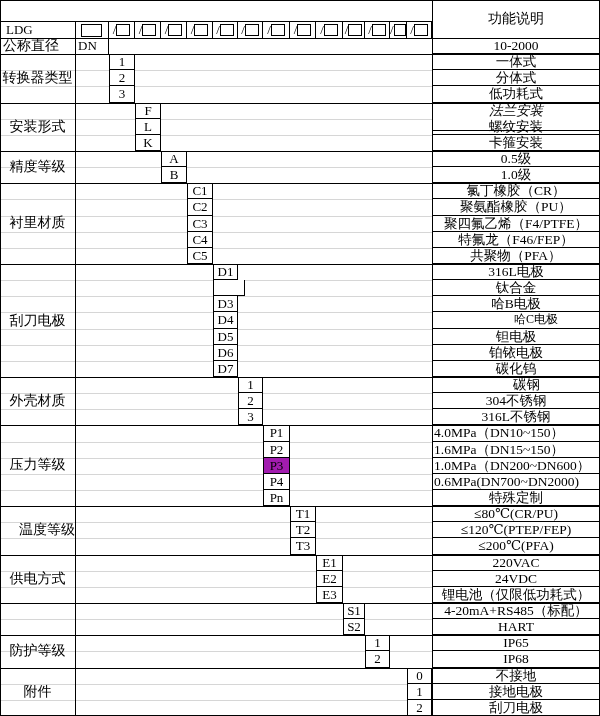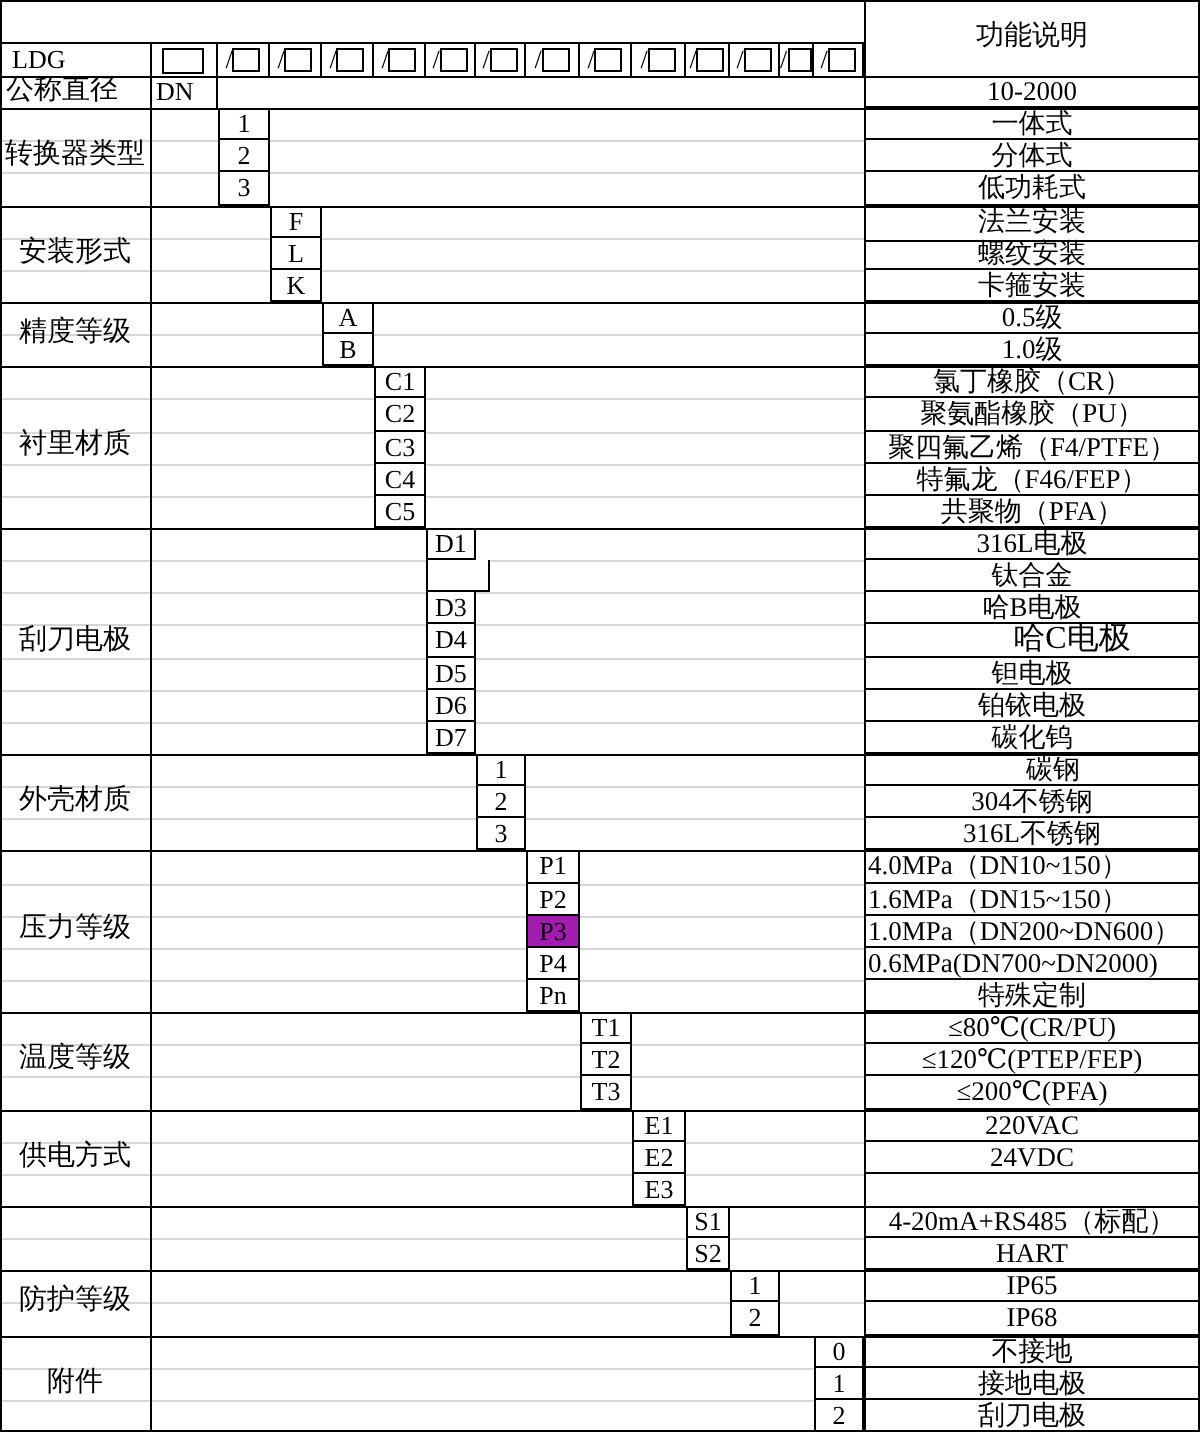--- a/index.html
+++ b/index.html
@@ -110,21 +110,21 @@
     <div class="abs cell center" style="left: 0px; top: 54.1429px; width: 75px; height: 48.4286px; line-height: 48.4286px; font-size: 14px;">转换器类型</div>
     <div class="abs cell center" style="left: 109px; top: 54.1429px; width: 26px; height: 16.1429px; line-height: 15.1429px; background: rgb(255, 255, 255); border-left: 1px solid rgb(0, 0, 0); border-right: 1px solid rgb(0, 0, 0); border-bottom: 1px solid rgb(0, 0, 0); font-size: 13px;">1</div>
     <div class="abs cell center" style="left: 432px; top: 54.1429px; width: 168px; height: 16.1429px; line-height: 15.1429px; border-bottom: 1px solid rgb(0, 0, 0); font-size: 13.5px;">一体式</div>
     <div class="abs cell center" style="left: 109px; top: 70.2857px; width: 26px; height: 16.1429px; line-height: 15.1429px; background: rgb(255, 255, 255); border-left: 1px solid rgb(0, 0, 0); border-right: 1px solid rgb(0, 0, 0); border-bottom: 1px solid rgb(0, 0, 0); font-size: 13px;">2</div>
     <div class="abs cell center" style="left: 432px; top: 70.2857px; width: 168px; height: 16.1429px; line-height: 15.1429px; border-bottom: 1px solid rgb(0, 0, 0); font-size: 13.5px;">分体式</div>
     <div class="abs cell center" style="left: 109px; top: 86.4286px; width: 26px; height: 16.1429px; line-height: 15.1429px; background: rgb(255, 255, 255); border-left: 1px solid rgb(0, 0, 0); border-right: 1px solid rgb(0, 0, 0); border-bottom: 1px solid rgb(0, 0, 0); font-size: 13px;">3</div>
     <div class="abs cell center" style="left: 432px; top: 86.4286px; width: 168px; height: 16.1429px; line-height: 15.1429px; border-bottom: 1px solid rgb(0, 0, 0); font-size: 13.5px;">低功耗式</div>
     <div class="abs " style="left: 0px; top: 54.1429px; width: 600px; height: 1px; background: rgb(0, 0, 0);"></div>
     <div class="abs cell center" style="left: 0px; top: 102.571px; width: 75px; height: 48.4286px; line-height: 48.4286px; font-size: 14px;">安装形式</div>
     <div class="abs cell center" style="left: 135px; top: 102.571px; width: 26px; height: 16.1429px; line-height: 15.1429px; background: rgb(255, 255, 255); border-left: 1px solid rgb(0, 0, 0); border-right: 1px solid rgb(0, 0, 0); border-bottom: 1px solid rgb(0, 0, 0); font-size: 13px;">F</div>
-    <div class="abs cell center" style="left: 432px; top: 102.571px; width: 168px; height: 18px; line-height: 15.1429px; border-bottom: 1px solid rgb(0, 0, 0); font-size: 13.5px;">法兰安装</div>
+    <div class="abs cell center" style="left: 432px; top: 102.571px; width: 168px; height: 28px; line-height: 15.1429px; border-bottom: 1px solid rgb(0, 0, 0); font-size: 13.5px; font-style: italic;">法兰安装</div>
     <div class="abs cell center" style="left: 135px; top: 118.714px; width: 26px; height: 16.1429px; line-height: 15.1429px; background: rgb(255, 255, 255); border-left: 1px solid rgb(0, 0, 0); border-right: 1px solid rgb(0, 0, 0); border-bottom: 1px solid rgb(0, 0, 0); font-size: 13px;">L</div>
     <div class="abs cell center" style="left: 432px; top: 118.714px; width: 168px; height: 16.1429px; line-height: 15.1429px; border-bottom: 1px solid rgb(0, 0, 0); font-size: 13.5px;">螺纹安装</div>
     <div class="abs cell center" style="left: 135px; top: 134.857px; width: 26px; height: 16.1429px; line-height: 15.1429px; background: rgb(255, 255, 255); border-left: 1px solid rgb(0, 0, 0); border-right: 1px solid rgb(0, 0, 0); border-bottom: 1px solid rgb(0, 0, 0); font-size: 13px;">K</div>
     <div class="abs cell center" style="left: 432px; top: 134.857px; width: 168px; height: 16.1429px; line-height: 15.1429px; border-bottom: 1px solid rgb(0, 0, 0); font-size: 13.5px;">卡箍安装</div>
     <div class="abs " style="left: 0px; top: 102.571px; width: 600px; height: 1px; background: rgb(0, 0, 0);"></div>
     <div class="abs cell center" style="left: 0px; top: 151px; width: 75px; height: 32.2857px; line-height: 32.2857px; font-size: 14px;">精度等级</div>
     <div class="abs cell center" style="left: 161px; top: 151px; width: 26px; height: 16.1429px; line-height: 15.1429px; background: rgb(255, 255, 255); border-left: 1px solid rgb(0, 0, 0); border-right: 1px solid rgb(0, 0, 0); border-bottom: 1px solid rgb(0, 0, 0); font-size: 13px;">A</div>
     <div class="abs cell center" style="left: 432px; top: 151px; width: 168px; height: 16.1429px; line-height: 15.1429px; border-bottom: 1px solid rgb(0, 0, 0); font-size: 13.5px;">0.5级</div>
     <div class="abs cell center" style="left: 161px; top: 167.143px; width: 26px; height: 16.1429px; line-height: 15.1429px; background: rgb(255, 255, 255); border-left: 1px solid rgb(0, 0, 0); border-right: 1px solid rgb(0, 0, 0); border-bottom: 1px solid rgb(0, 0, 0); font-size: 13px;">B</div>
     <div class="abs cell center" style="left: 432px; top: 167.143px; width: 168px; height: 16.1429px; line-height: 15.1429px; border-bottom: 1px solid rgb(0, 0, 0); font-size: 13.5px;">1.0级</div>
@@ -142,21 +142,21 @@
     <div class="abs cell center" style="left: 432px; top: 247.857px; width: 168px; height: 16.1429px; line-height: 15.1429px; border-bottom: 1px solid rgb(0, 0, 0); font-size: 13.5px;">共聚物（PFA）</div>
     <div class="abs " style="left: 0px; top: 183.286px; width: 600px; height: 1px; background: rgb(0, 0, 0);"></div>
     <div class="abs cell center" style="left: 0px; top: 264px; width: 75px; height: 113px; line-height: 113px; font-size: 14px;">刮刀电极</div>
     <div class="abs cell center" style="left: 213px; top: 264px; width: 25px; height: 16.1429px; line-height: 15.1429px; background: rgb(255, 255, 255); border-left: 1px solid rgb(0, 0, 0); border-right: 1px solid rgb(0, 0, 0); border-bottom: 1px solid rgb(0, 0, 0); font-size: 13px;">D1</div>
     <div class="abs cell center" style="left: 432px; top: 264px; width: 168px; height: 16.1429px; line-height: 15.1429px; border-bottom: 1px solid rgb(0, 0, 0); font-size: 13.5px;">316L电极</div>
     <div class="abs cell center" style="left: 213px; top: 280.143px; width: 25px; height: 16.1429px; line-height: 15.1429px; background: rgb(255, 255, 255); border-left: 1px solid rgb(0, 0, 0); border-right: 1px solid rgb(0, 0, 0); border-bottom: 1px solid rgb(0, 0, 0); font-size: 13px; padding-left: 30px;">D2</div>
     <div class="abs cell center" style="left: 432px; top: 280.143px; width: 168px; height: 16.1429px; line-height: 15.1429px; border-bottom: 1px solid rgb(0, 0, 0); font-size: 13.5px;">钛合金</div>
     <div class="abs cell center" style="left: 213px; top: 296.286px; width: 25px; height: 16.1429px; line-height: 15.1429px; background: rgb(255, 255, 255); border-left: 1px solid rgb(0, 0, 0); border-right: 1px solid rgb(0, 0, 0); border-bottom: 1px solid rgb(0, 0, 0); font-size: 13px;">D3</div>
     <div class="abs cell center" style="left: 432px; top: 296.286px; width: 168px; height: 16.1429px; line-height: 15.1429px; border-bottom: 1px solid rgb(0, 0, 0); font-size: 13.5px;">哈B电极</div>
     <div class="abs cell center" style="left: 213px; top: 312.429px; width: 25px; height: 16.1429px; line-height: 15.1429px; background: rgb(255, 255, 255); border-left: 1px solid rgb(0, 0, 0); border-right: 1px solid rgb(0, 0, 0); border-bottom: 1px solid rgb(0, 0, 0); font-size: 13px;">D4</div>
-    <div class="abs cell center" style="left: 432px; top: 312.429px; width: 168px; height: 16.1429px; line-height: 15.1429px; border-bottom: 1px solid rgb(0, 0, 0); font-size: 16px; padding-left: 40px;">哈C电极</div>
+    <div class="abs cell center" style="left: 432px; top: 312.429px; width: 168px; height: 16.1429px; line-height: 15.1429px; border-bottom: 1px solid rgb(0, 0, 0); font-size: 12px; padding-left: 40px;">哈C电极</div>
     <div class="abs cell center" style="left: 213px; top: 328.571px; width: 25px; height: 16.1429px; line-height: 15.1429px; background: rgb(255, 255, 255); border-left: 1px solid rgb(0, 0, 0); border-right: 1px solid rgb(0, 0, 0); border-bottom: 1px solid rgb(0, 0, 0); font-size: 13px;">D5</div>
     <div class="abs cell center" style="left: 432px; top: 328.571px; width: 168px; height: 16.1429px; line-height: 15.1429px; border-bottom: 1px solid rgb(0, 0, 0); font-size: 13.5px;">钽电极</div>
     <div class="abs cell center" style="left: 213px; top: 344.714px; width: 25px; height: 16.1429px; line-height: 15.1429px; background: rgb(255, 255, 255); border-left: 1px solid rgb(0, 0, 0); border-right: 1px solid rgb(0, 0, 0); border-bottom: 1px solid rgb(0, 0, 0); font-size: 13px;">D6</div>
     <div class="abs cell center" style="left: 432px; top: 344.714px; width: 168px; height: 16.1429px; line-height: 15.1429px; border-bottom: 1px solid rgb(0, 0, 0); font-size: 13.5px;">铂铱电极</div>
     <div class="abs cell center" style="left: 213px; top: 360.857px; width: 25px; height: 16.1429px; line-height: 15.1429px; background: rgb(255, 255, 255); border-left: 1px solid rgb(0, 0, 0); border-right: 1px solid rgb(0, 0, 0); border-bottom: 1px solid rgb(0, 0, 0); font-size: 13px;">D7</div>
     <div class="abs cell center" style="left: 432px; top: 360.857px; width: 168px; height: 16.1429px; line-height: 15.1429px; border-bottom: 1px solid rgb(0, 0, 0); font-size: 13.5px;">碳化钨</div>
     <div class="abs " style="left: 0px; top: 264px; width: 600px; height: 1px; background: rgb(0, 0, 0);"></div>
     <div class="abs cell center" style="left: 0px; top: 377px; width: 75px; height: 48.4286px; line-height: 48.4286px; font-size: 14px;">外壳材质</div>
     <div class="abs cell center" style="left: 238px; top: 377px; width: 25px; height: 16.1429px; line-height: 15.1429px; background: rgb(255, 255, 255); border-left: 1px solid rgb(0, 0, 0); border-right: 1px solid rgb(0, 0, 0); border-bottom: 1px solid rgb(0, 0, 0); font-size: 13px;">1</div>
     <div class="abs cell center" style="left: 432px; top: 377px; width: 189px; height: 16.1429px; line-height: 15.1429px; border-bottom: 1px solid rgb(0, 0, 0); font-size: 13.5px;">碳钢</div>
@@ -170,34 +170,35 @@
     <div class="abs cell " style="left: 432px; top: 425.429px; width: 168px; height: 16.1429px; line-height: 15.1429px; border-bottom: 1px solid rgb(0, 0, 0); font-size: 13.5px; padding-left: 2px;">4.0MPa（DN10~150）</div>
     <div class="abs cell center" style="left: 263px; top: 441.571px; width: 27px; height: 16.1429px; line-height: 15.1429px; background: rgb(255, 255, 255); border-left: 1px solid rgb(0, 0, 0); border-right: 1px solid rgb(0, 0, 0); border-bottom: 1px solid rgb(0, 0, 0); font-size: 13px;">P2</div>
     <div class="abs cell " style="left: 432px; top: 441.571px; width: 168px; height: 16.1429px; line-height: 15.1429px; border-bottom: 1px solid rgb(0, 0, 0); font-size: 13.5px; padding-left: 2px;">1.6MPa（DN15~150）</div>
     <div class="abs cell center" style="left: 263px; top: 457.714px; width: 27px; height: 16.1429px; line-height: 15.1429px; background: #a21caf; border-left: 1px solid rgb(0, 0, 0); border-right: 1px solid rgb(0, 0, 0); border-bottom: 1px solid rgb(0, 0, 0); font-size: 13px;">P3</div>
     <div class="abs cell " style="left: 432px; top: 457.714px; width: 168px; height: 16.1429px; line-height: 15.1429px; border-bottom: 1px solid rgb(0, 0, 0); font-size: 13.5px; padding-left: 2px;">1.0MPa（DN200~DN600）</div>
     <div class="abs cell center" style="left: 263px; top: 473.857px; width: 27px; height: 16.1429px; line-height: 15.1429px; background: rgb(255, 255, 255); border-left: 1px solid rgb(0, 0, 0); border-right: 1px solid rgb(0, 0, 0); border-bottom: 1px solid rgb(0, 0, 0); font-size: 13px;">P4</div>
     <div class="abs cell " style="left: 432px; top: 473.857px; width: 168px; height: 16.1429px; line-height: 15.1429px; border-bottom: 1px solid rgb(0, 0, 0); font-size: 13.5px; padding-left: 2px;">0.6MPa(DN700~DN2000)</div>
     <div class="abs cell center" style="left: 263px; top: 490px; width: 27px; height: 16.1429px; line-height: 15.1429px; background: rgb(255, 255, 255); border-left: 1px solid rgb(0, 0, 0); border-right: 1px solid rgb(0, 0, 0); border-bottom: 1px solid rgb(0, 0, 0); font-size: 13px;">Pn</div>
     <div class="abs cell center" style="left: 432px; top: 490px; width: 168px; height: 16.1429px; line-height: 15.1429px; border-bottom: 1px solid rgb(0, 0, 0); font-size: 13.5px;">特殊定制</div>
     <div class="abs " style="left: 0px; top: 425.429px; width: 600px; height: 1px; background: rgb(0, 0, 0);"></div>
-    <div class="abs cell center" style="left: 0px; top: 506.143px; width: 75px; height: 48.4286px; line-height: 48.4286px; font-size: 14px;">温度等级</div>
+    <div class="abs cell center" style="left: 0px; top: 506.143px; width: 75px; height: 48.4286px; line-height: 48.4286px; font-size: 14px; text-align: right;">温度等级</div>
     <div class="abs cell center" style="left: 290px; top: 506.143px; width: 26px; height: 16.1429px; line-height: 15.1429px; background: rgb(255, 255, 255); border-left: 1px solid rgb(0, 0, 0); border-right: 1px solid rgb(0, 0, 0); border-bottom: 1px solid rgb(0, 0, 0); font-size: 13px;">T1</div>
     <div class="abs cell center" style="left: 432px; top: 506.143px; width: 168px; height: 16.1429px; line-height: 15.1429px; border-bottom: 1px solid rgb(0, 0, 0); font-size: 13.5px;">≤80℃(CR/PU)</div>
     <div class="abs cell center" style="left: 290px; top: 522.286px; width: 26px; height: 16.1429px; line-height: 15.1429px; background: rgb(255, 255, 255); border-left: 1px solid rgb(0, 0, 0); border-right: 1px solid rgb(0, 0, 0); border-bottom: 1px solid rgb(0, 0, 0); font-size: 13px;">T2</div>
     <div class="abs cell center" style="left: 432px; top: 522.286px; width: 168px; height: 16.1429px; line-height: 15.1429px; border-bottom: 1px solid rgb(0, 0, 0); font-size: 13.5px;">≤120℃(PTEP/FEP)</div>
     <div class="abs cell center" style="left: 290px; top: 538.429px; width: 26px; height: 16.1429px; line-height: 15.1429px; background: rgb(255, 255, 255); border-left: 1px solid rgb(0, 0, 0); border-right: 1px solid rgb(0, 0, 0); border-bottom: 1px solid rgb(0, 0, 0); font-size: 13px;">T3</div>
     <div class="abs cell center" style="left: 432px; top: 538.429px; width: 168px; height: 16.1429px; line-height: 15.1429px; border-bottom: 1px solid rgb(0, 0, 0); font-size: 13.5px;">≤200℃(PFA)</div>
     <div class="abs " style="left: 0px; top: 506.143px; width: 600px; height: 1px; background: rgb(0, 0, 0);"></div>
     <div class="abs cell center" style="left: 0px; top: 554.571px; width: 75px; height: 48.4286px; line-height: 48.4286px; font-size: 14px;">供电方式</div>
     <div class="abs cell center" style="left: 316px; top: 554.571px; width: 27px; height: 16.1429px; line-height: 15.1429px; background: rgb(255, 255, 255); border-left: 1px solid rgb(0, 0, 0); border-right: 1px solid rgb(0, 0, 0); border-bottom: 1px solid rgb(0, 0, 0); font-size: 13px;">E1</div>
     <div class="abs cell center" style="left: 432px; top: 554.571px; width: 168px; height: 16.1429px; line-height: 15.1429px; border-bottom: 1px solid rgb(0, 0, 0); font-size: 13.5px;">220VAC</div>
     <div class="abs cell center" style="left: 316px; top: 570.714px; width: 27px; height: 16.1429px; line-height: 15.1429px; background: rgb(255, 255, 255); border-left: 1px solid rgb(0, 0, 0); border-right: 1px solid rgb(0, 0, 0); border-bottom: 1px solid rgb(0, 0, 0); font-size: 13px;">E2</div>
     <div class="abs cell center" style="left: 432px; top: 570.714px; width: 168px; height: 16.1429px; line-height: 15.1429px; border-bottom: 1px solid rgb(0, 0, 0); font-size: 13.5px;">24VDC</div>
     <div class="abs cell center" style="left: 316px; top: 586.857px; width: 27px; height: 16.1429px; line-height: 15.1429px; background: rgb(255, 255, 255); border-left: 1px solid rgb(0, 0, 0); border-right: 1px solid rgb(0, 0, 0); border-bottom: 1px solid rgb(0, 0, 0); font-size: 13px;">E3</div>
+    <div class="abs cell center" style="left: 432px; top: 586.857px; width: 168px; height: 16.1429px; line-height: 15.1429px; border-bottom: 1px solid rgb(0, 0, 0); font-size: 13.5px;">锂电池（仅限低功耗式）</div>
     <div class="abs " style="left: 0px; top: 554.571px; width: 600px; height: 1px; background: rgb(0, 0, 0);"></div>
     <div class="abs cell center" style="left: 343px; top: 603px; width: 22px; height: 16.1429px; line-height: 15.1429px; background: rgb(255, 255, 255); border-left: 1px solid rgb(0, 0, 0); border-right: 1px solid rgb(0, 0, 0); border-bottom: 1px solid rgb(0, 0, 0); font-size: 13px;">S1</div>
     <div class="abs cell center" style="left: 432px; top: 603px; width: 168px; height: 16.1429px; line-height: 15.1429px; border-bottom: 1px solid rgb(0, 0, 0); font-size: 13.5px;">4-20mA+RS485（标配）</div>
     <div class="abs cell center" style="left: 343px; top: 619.143px; width: 22px; height: 16.1429px; line-height: 15.1429px; background: rgb(255, 255, 255); border-left: 1px solid rgb(0, 0, 0); border-right: 1px solid rgb(0, 0, 0); border-bottom: 1px solid rgb(0, 0, 0); font-size: 13px;">S2</div>
     <div class="abs cell center" style="left: 432px; top: 619.143px; width: 168px; height: 16.1429px; line-height: 15.1429px; border-bottom: 1px solid rgb(0, 0, 0); font-size: 13.5px;">HART</div>
     <div class="abs " style="left: 0px; top: 603px; width: 600px; height: 1px; background: rgb(0, 0, 0);"></div>
     <div class="abs cell center" style="left: 0px; top: 635.286px; width: 75px; height: 32.2857px; line-height: 32.2857px; font-size: 14px;">防护等级</div>
     <div class="abs cell center" style="left: 365px; top: 635.286px; width: 25px; height: 16.1429px; line-height: 15.1429px; background: rgb(255, 255, 255); border-left: 1px solid rgb(0, 0, 0); border-right: 1px solid rgb(0, 0, 0); border-bottom: 1px solid rgb(0, 0, 0); font-size: 13px;">1</div>
     <div class="abs cell center" style="left: 432px; top: 635.286px; width: 168px; height: 16.1429px; line-height: 15.1429px; border-bottom: 1px solid rgb(0, 0, 0); font-size: 13.5px;">IP65</div>
     <div class="abs cell center" style="left: 365px; top: 651.429px; width: 25px; height: 16.1429px; line-height: 15.1429px; background: rgb(255, 255, 255); border-left: 1px solid rgb(0, 0, 0); border-right: 1px solid rgb(0, 0, 0); border-bottom: 1px solid rgb(0, 0, 0); font-size: 13px;">2</div>

